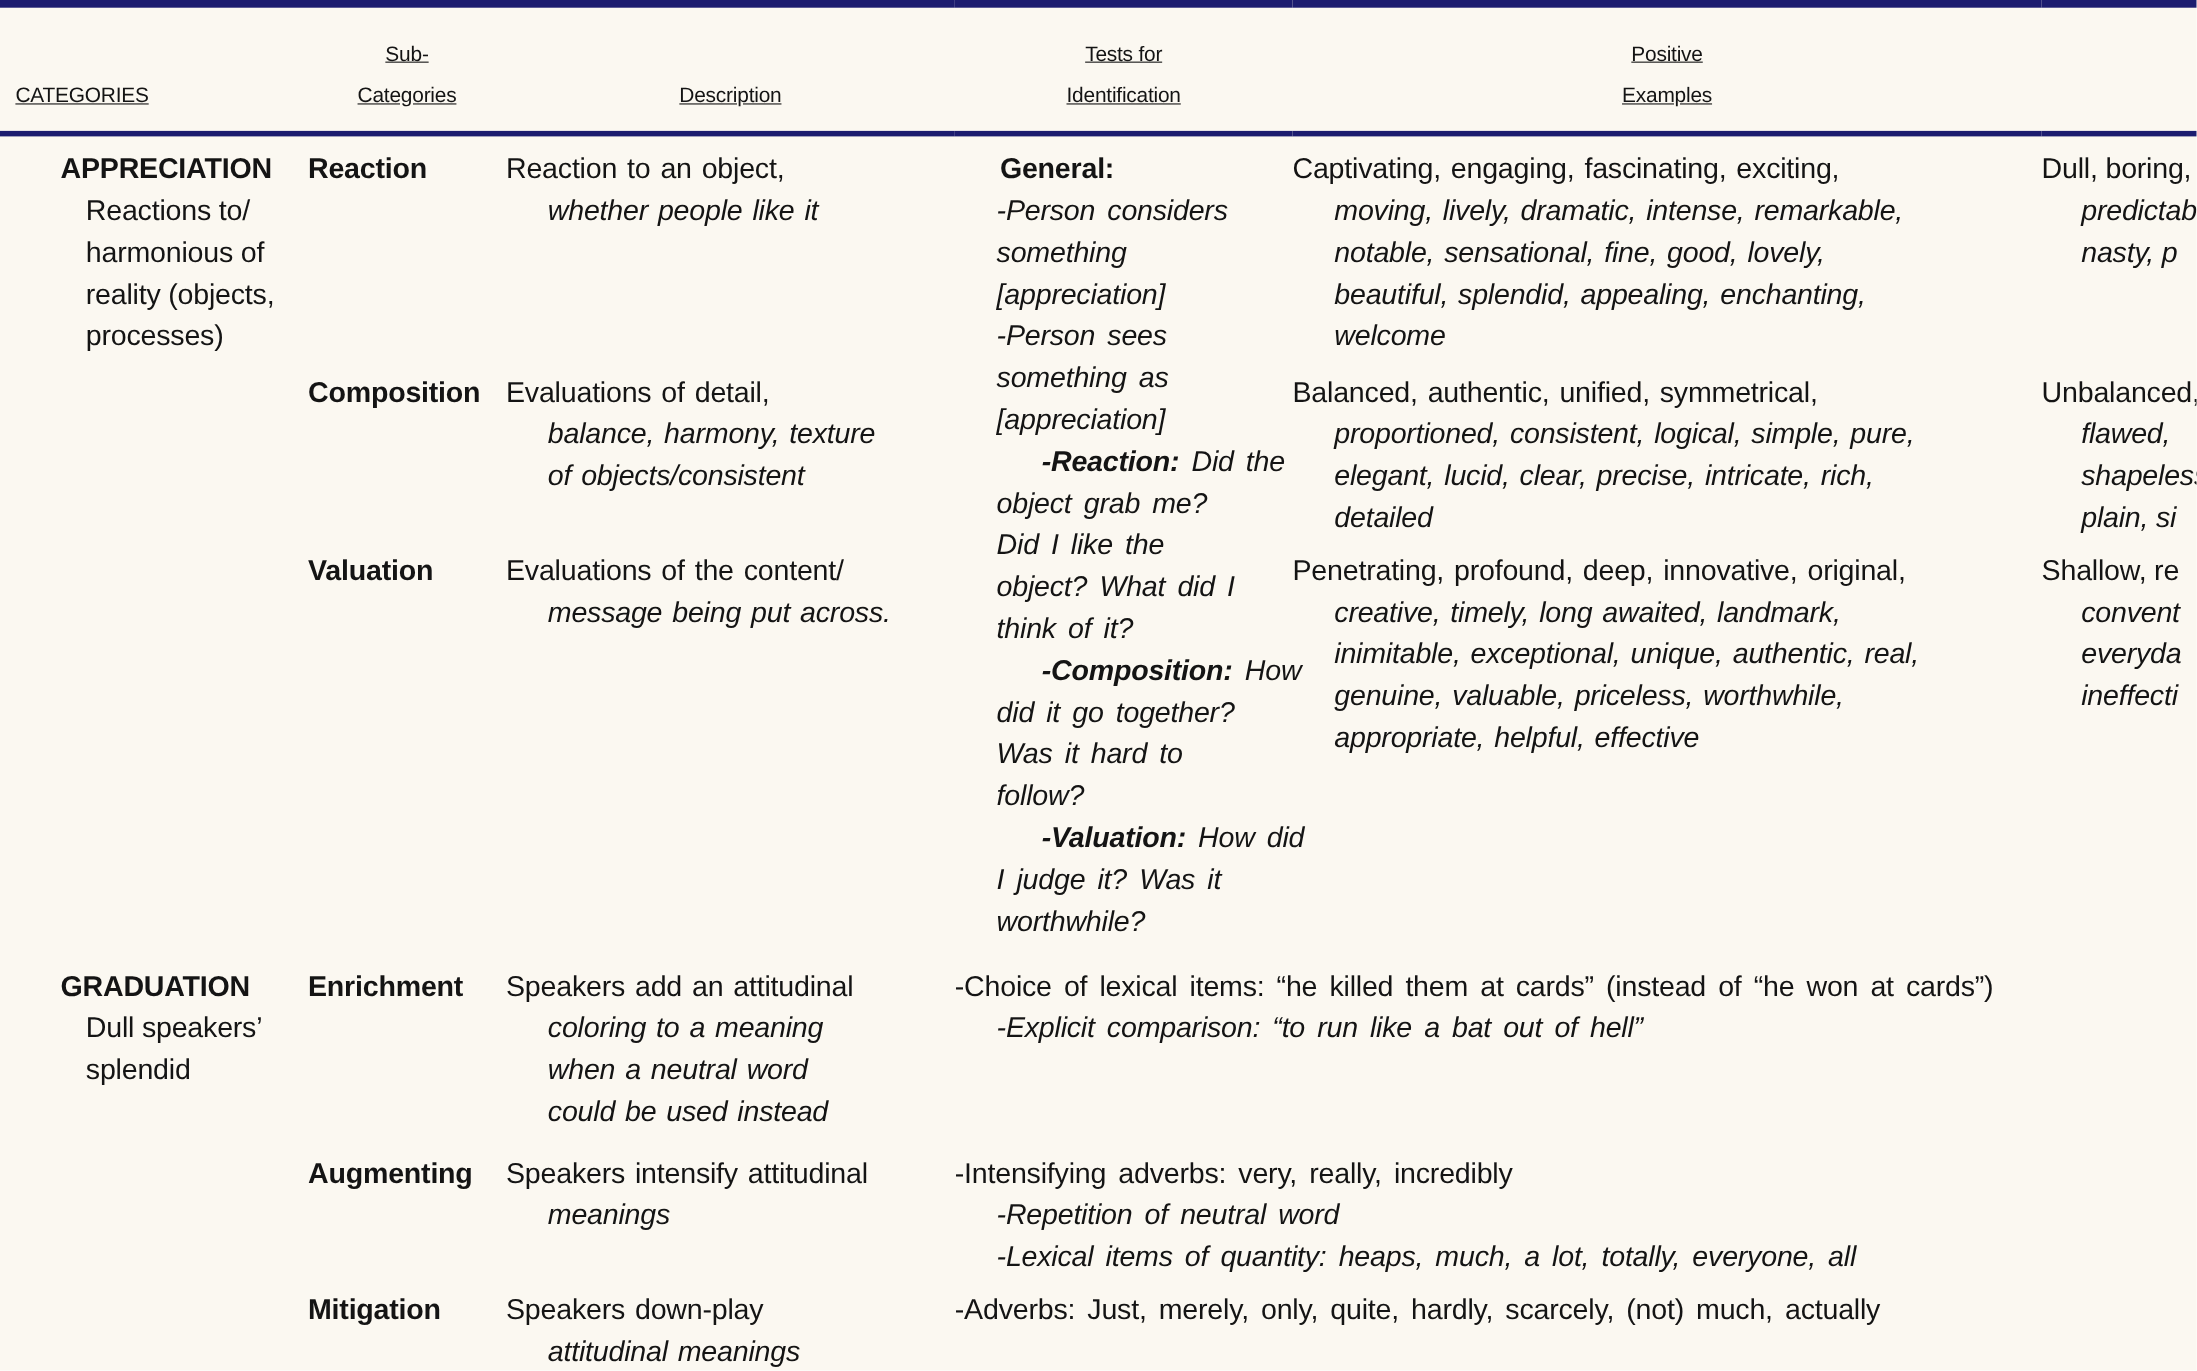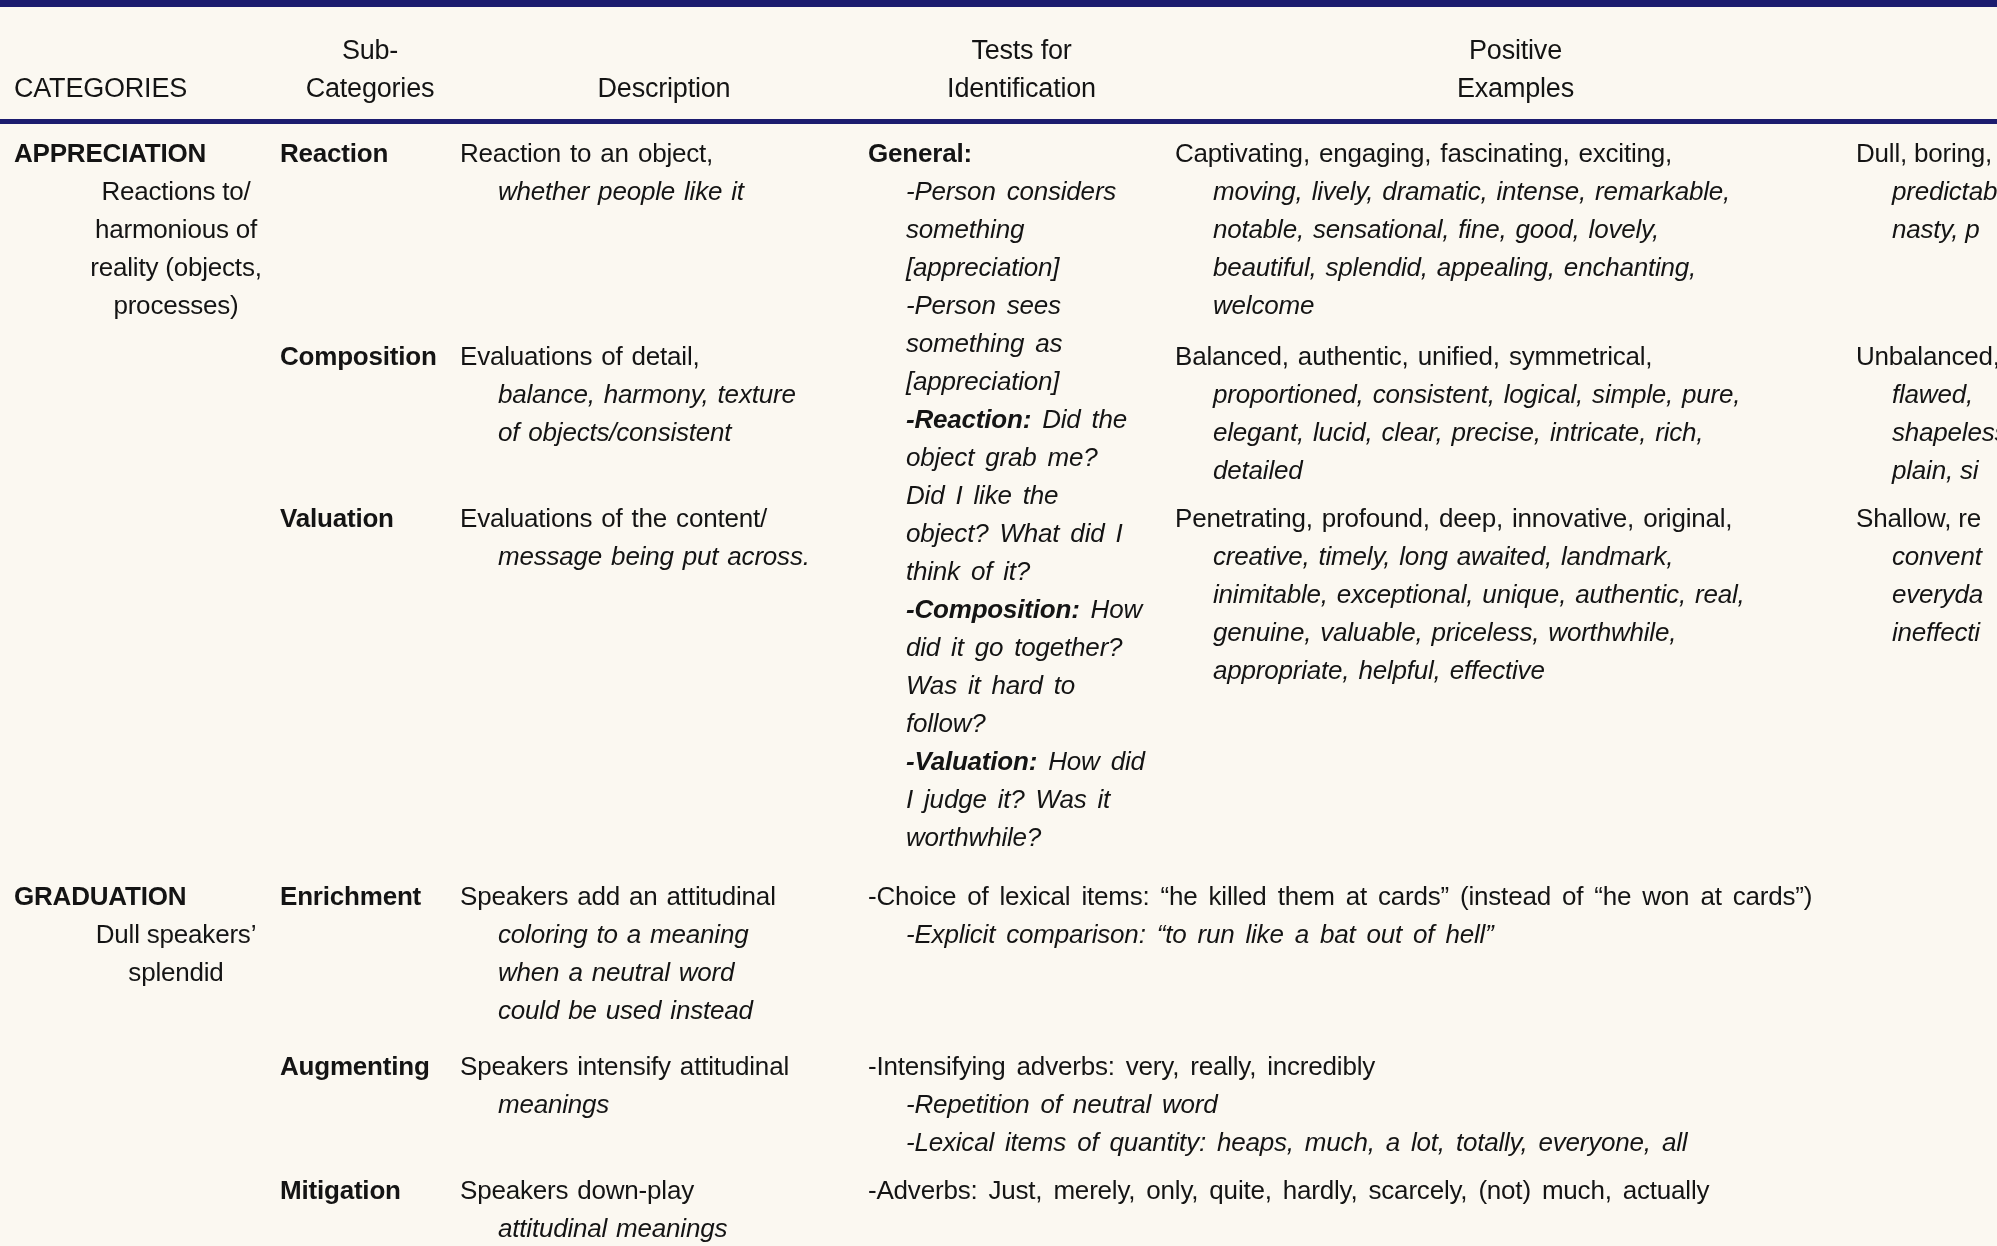--- a/index.html
+++ b/index.html
@@ -27,42 +27,43 @@
   col.c4{width:307px}
   col.c5{width:681px}
   col.c6{width:600px}
   th{
     font-weight:normal;
     vertical-align:bottom;
     text-align:center;
     height:100px;
     padding:0 0 12px 0;
     border-bottom:5px solid #1c1c6f;
-    font-size:27px;
+    font-size:19px;
+    text-decoration:underline;
   }
   th.left{text-align:left;padding-left:14px;}
   td{
     vertical-align:top;
     padding:10px 6px 0 0;
     text-align:left;
   }
   td.cat{padding-left:14px;}
   td.sub{font-weight:bold;}
   td.tests{word-spacing:4px;}
   td.desc,td.pos{word-spacing:2px;}
   tr.rA{height:205px}
   tr.rB{height:155px}
   tr.rC{height:378px}
   tr.rD{height:170px}
   tr.rE{height:100px}
   tr.rF{height:84px}
   .line{white-space:nowrap;}
-  .line b{font-weight:bold;}
+  .line b{font-weight:bold;margin-left:41px;}
   .ind1{padding-left:38px;font-style:italic;}
-  .ind2{padding-left:64px;text-align:center;}
+  .ind2{padding-left:64px;}
   td.neg .line{padding-left:0;}
   td.neg .ind1{padding-left:36px;}
 </style>
 </head>
 <body>
 
 <div id="page">
   <table class="appraisal">
     <colgroup>
       <col class="c1">

